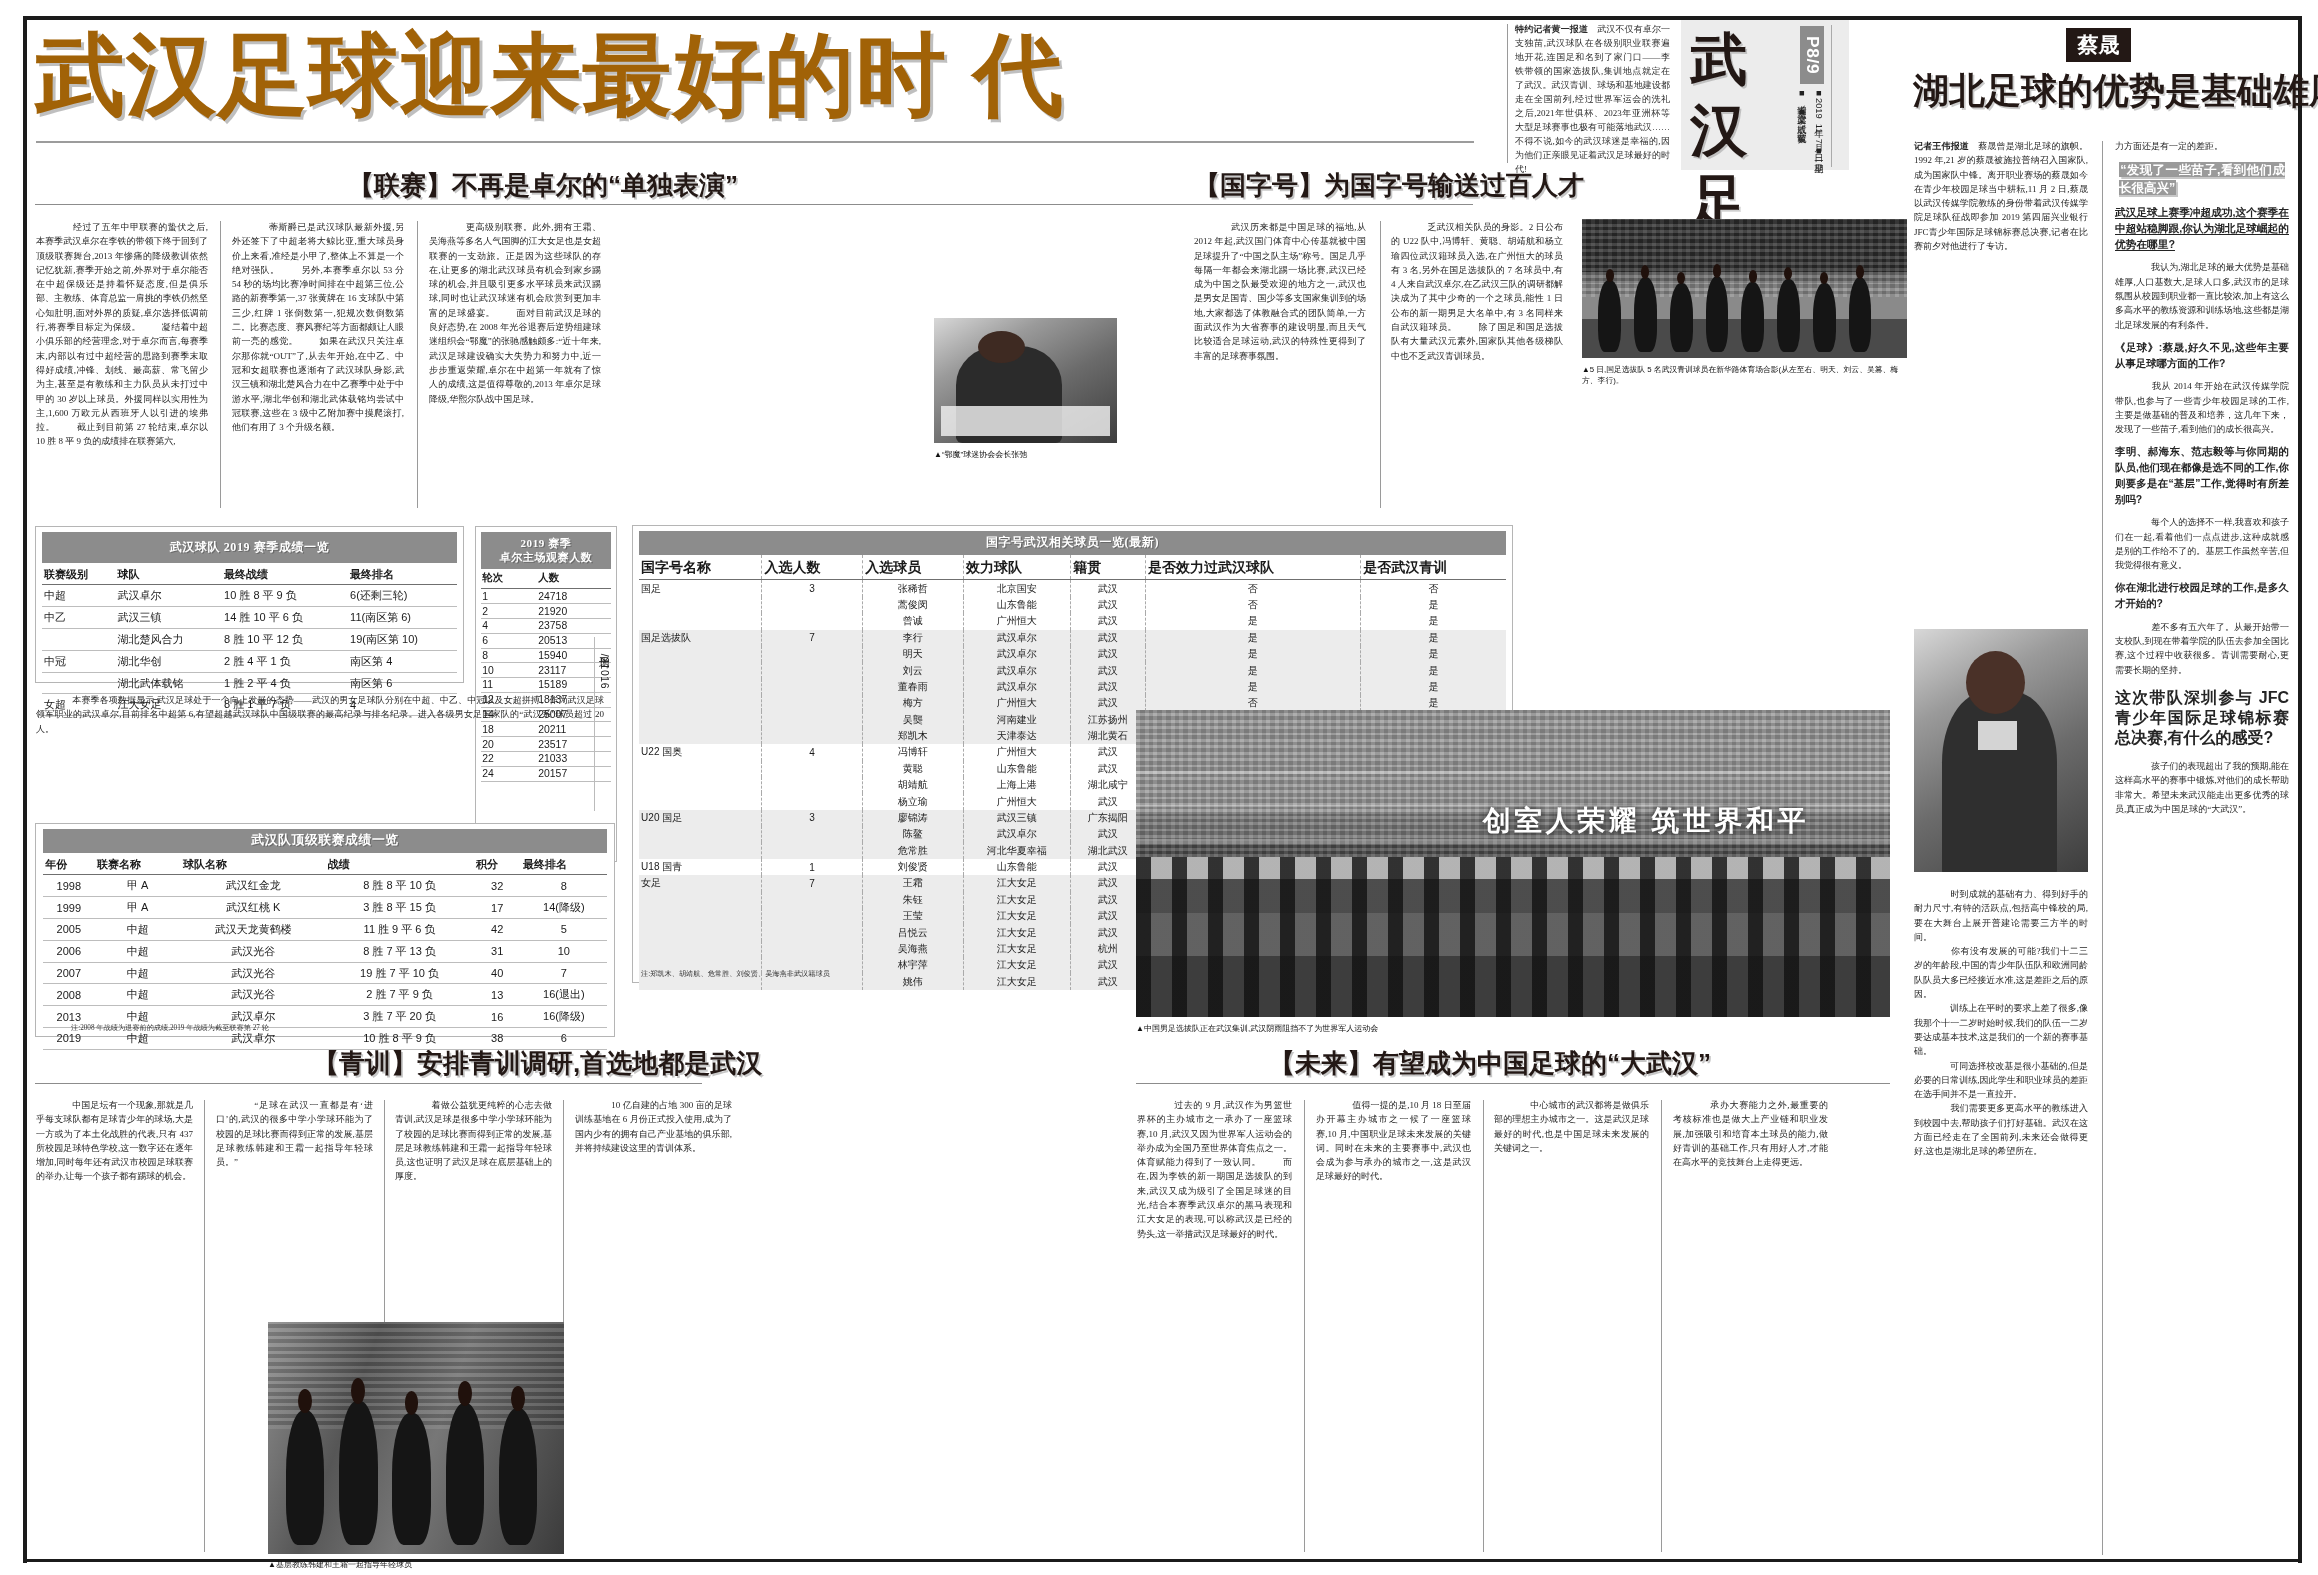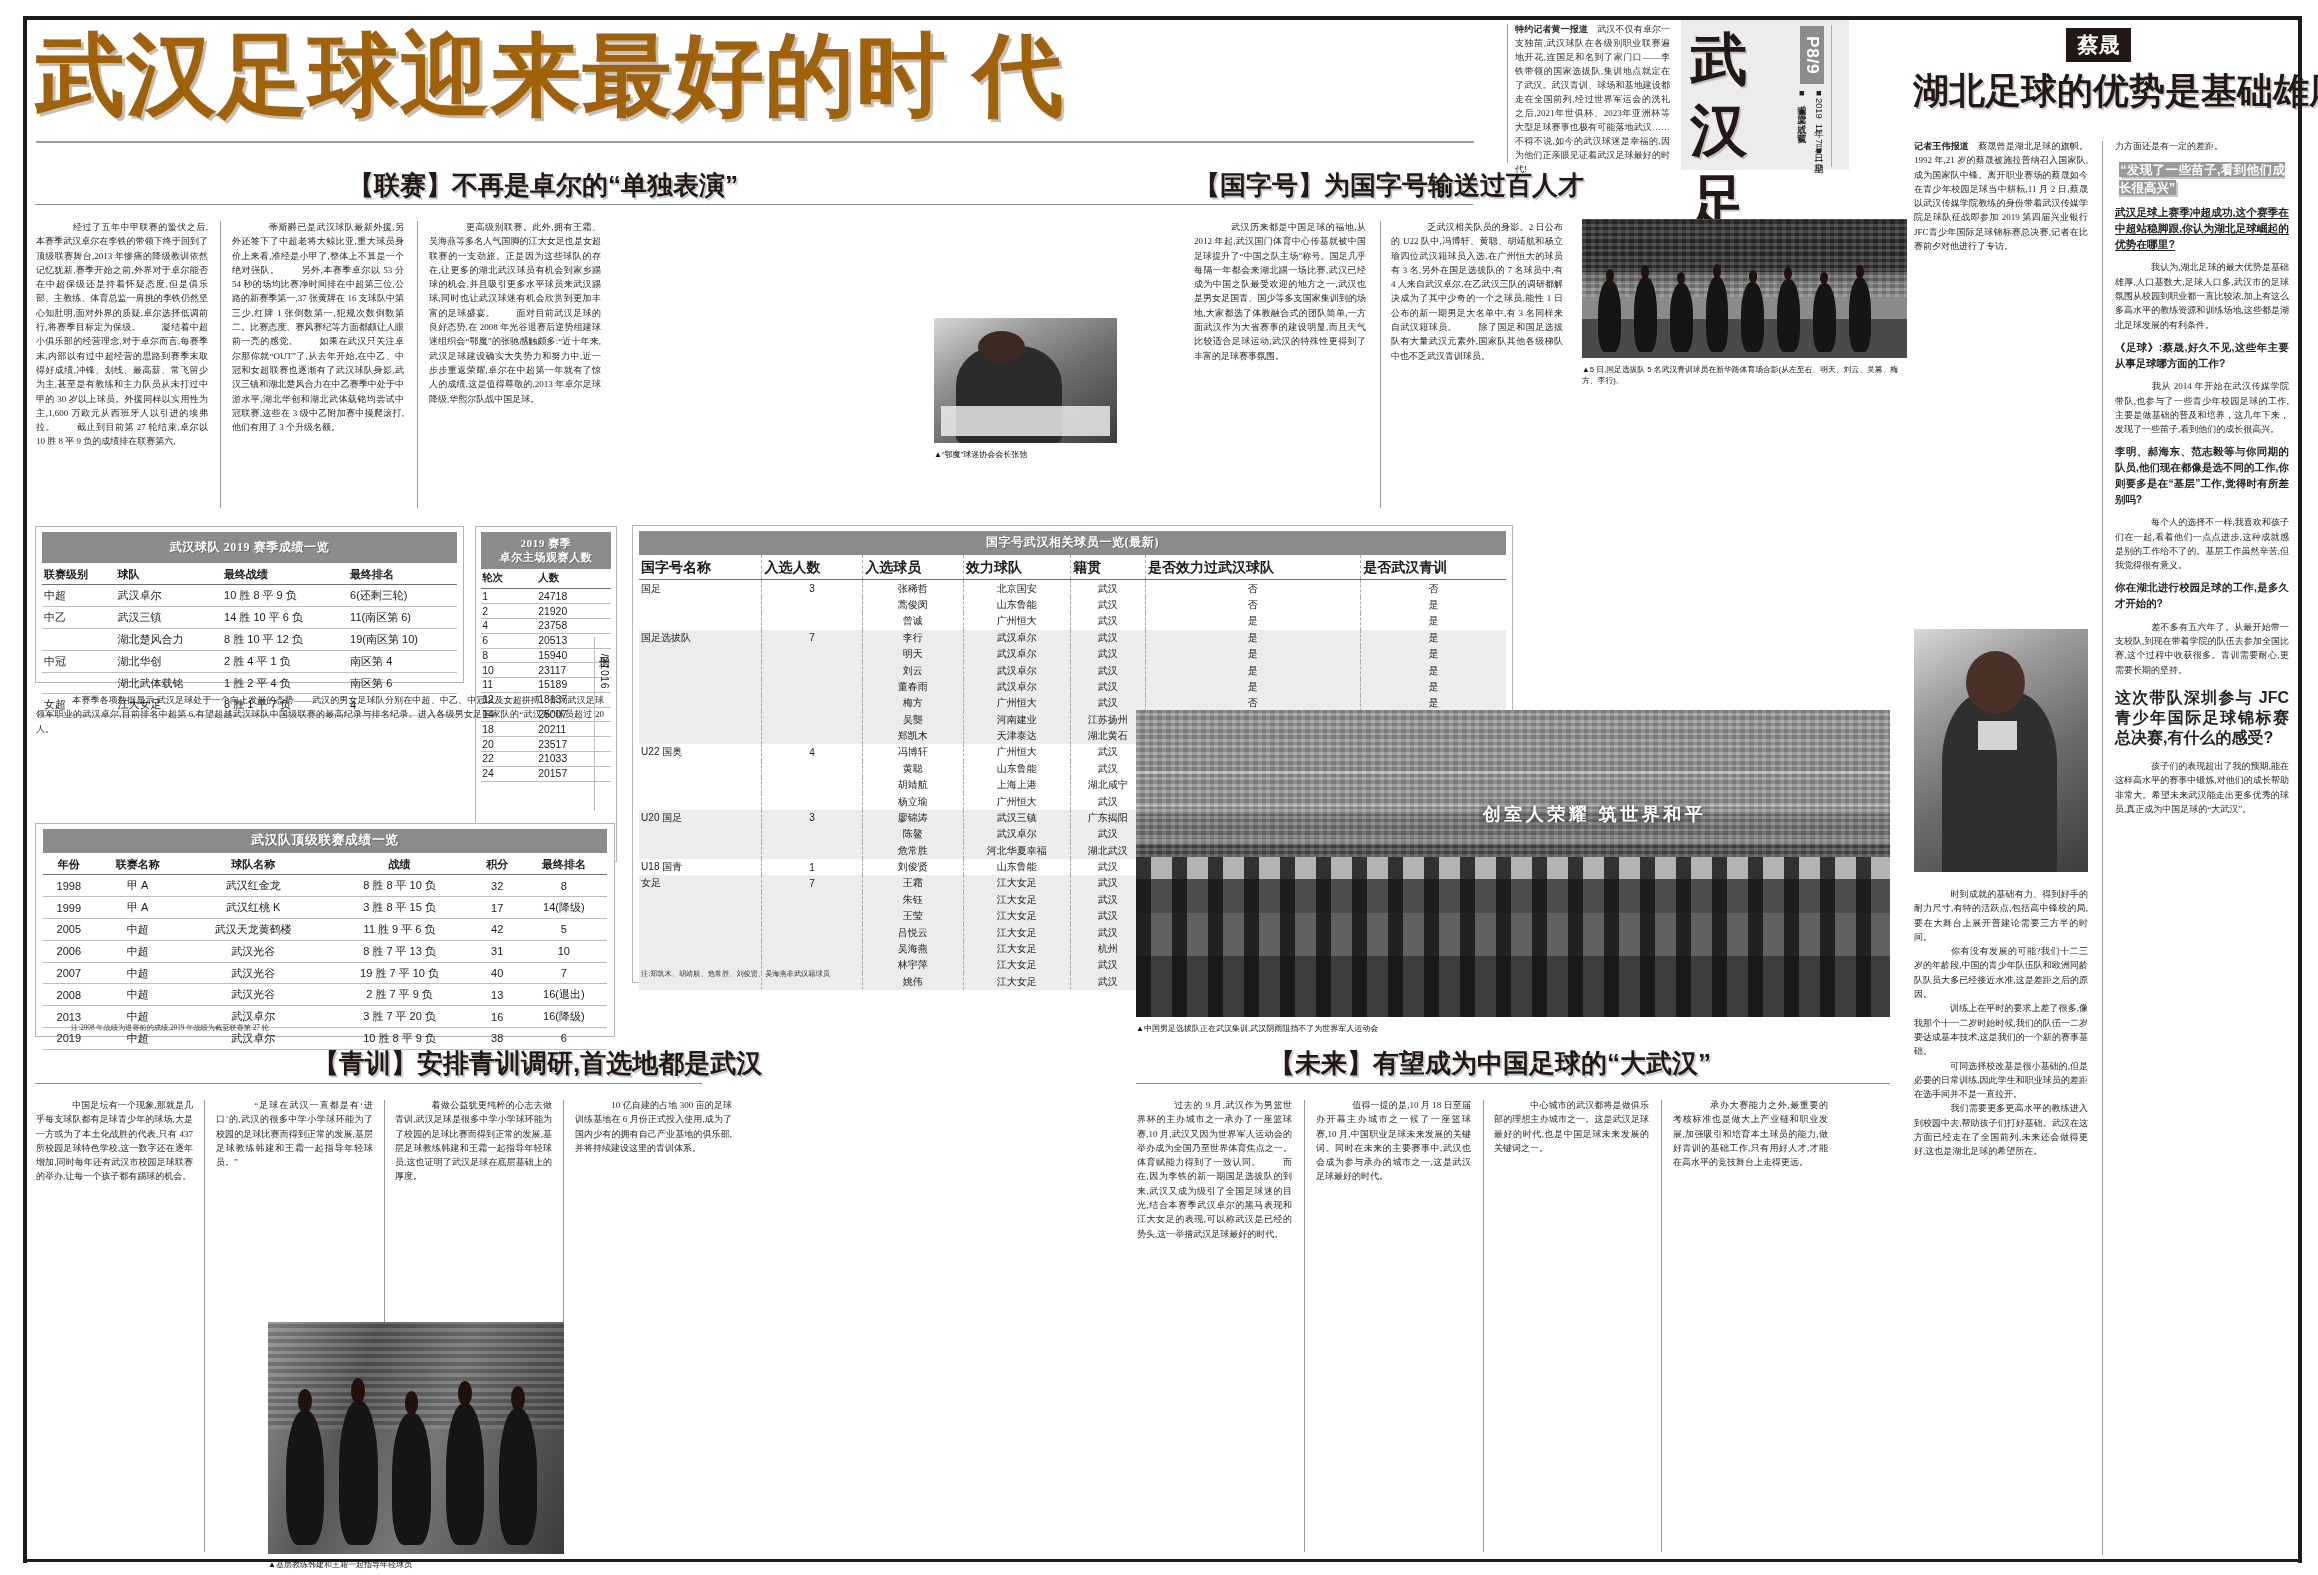--- a/index.html
+++ b/index.html
@@ -84,21 +84,21 @@
   #t-att caption{font-size:11px;padding:4px 1.2px;line-height:14.5px;}
   #t-att th{font-size:10.4px;padding:2.9px 1.7px;}
   #t-att td{font-size:10.4px;padding:1.4px 1.7px;}
   #t-att .avg{position:absolute;right:5.2px;top:122px;writing-mode:vertical-rl;
               font-family:"Liberation Sans",sans-serif;font-size:10.4px;letter-spacing:0.6px;color:#222;}
   #t-att .avgline{position:absolute;right:21px;top:110px;width:0.6px;height:174px;background:#bbb;}
 
   
   #t-top{left:35px;top:823px;width:580px;height:214px;padding:4.6px 7px;}
   #t-top caption{font-size:12.8px;padding:3.5px 0;}
-  #t-top th{font-size:11px;padding:4px 2.3px 2.9px 2.3px;text-align:center;margin-top:23px;}
+  #t-top th{font-size:11px;padding:4px 2.3px 2.9px 2.3px;text-align:left;margin-top:23px;}
   #t-top td{font-size:11px;padding:2.9px 2.3px;text-align:center;}
 
   
   #t-nat{left:632px;top:525px;width:881px;height:458px;padding:4.6px 5.8px;}
   #t-nat caption{font-size:12px;padding:3.5px 0;}
   #t-nat th{font-size:14px;padding:4px 2.3px 2.9px 2.3px;text-align:left;}
   #t-nat td{font-size:10px;padding:1.2px 2.3px;text-align:center;border-bottom:none;}
   #t-nat td.lbl{text-align:left;}
   #t-nat .dash{border-right:0.9px dashed #aaa;}
   #t-nat tr.shade td{background:#ececec;}
@@ -710,21 +710,21 @@
     <div class="note" style="position:absolute;left:35px;bottom:3.5px;">注:2008 年战绩为退赛前的成绩,2019 年战绩为截至联赛第 27 轮</div>
   </div>
 
   <div class="photo grad-stad" style="left:1136px;top:710px;width:754px;height:307px;">
     <div class="crowd" style="height:48%;"></div>
     <div class="stand-row" style="top:20%;"></div>
     <div class="stand-row" style="top:31%;"></div>
     <div class="stand-row" style="top:42%;"></div>
     <div style="position:absolute;left:0;top:48%;width:100%;height:7%;background:#d8d8d8;"></div>
     <div class="runners"></div>
-    <div class="ph-overlay-text" style="left:46%;top:30%;font-size:18px;">创室人荣耀  筑世界和平</div>
+    <div class="ph-overlay-text" style="left:46%;top:30%;font-size:28px;">创室人荣耀  筑世界和平</div>
   </div>
   <div class="cap" style="left:1136px;top:1023px;font-size:8px;">▲中国男足选拔队正在武汉集训,武汉阴雨阻挡不了为世界军人运动会</div>
 
   <div class="col" style="left:36px;top:1098px;width:157px;height:458px;">
     <p>　　中国足坛有一个现象,那就是几乎每支球队都有足球青少年的球场,大是一方或为了本土化战胜的代表,只有 437 所校园足球特色学校,这一数字还在逐年增加,同时每年还有武汉市校园足球联赛的举办,让每一个孩子都有踢球的机会。</p>
   </div>
   <div class="vline" style="position:absolute;left:204px;top:1100px;height:452px;"></div>
 
   <div class="col" style="left:216px;top:1098px;width:157px;height:458px;">
     <p>　　“足球在武汉一直都是有‘进口’的,武汉的很多中学小学球环能为了校园的足球比赛而得到正常的发展,基层足球教练韩建和王霜一起指导年轻球员。”</p>

